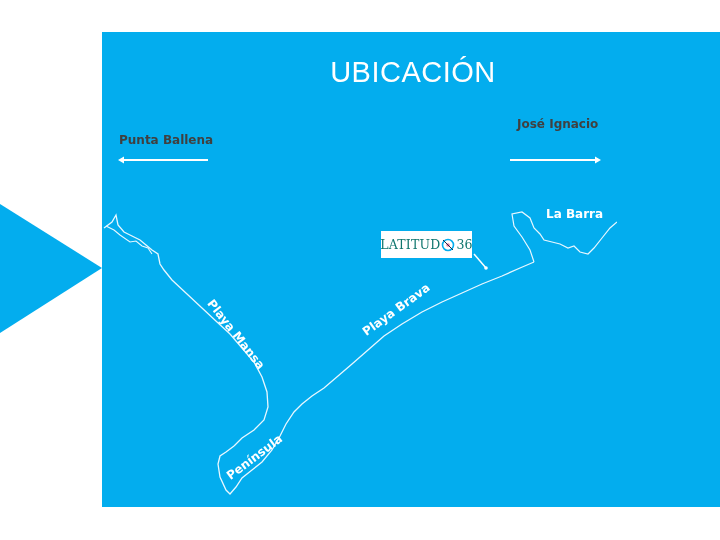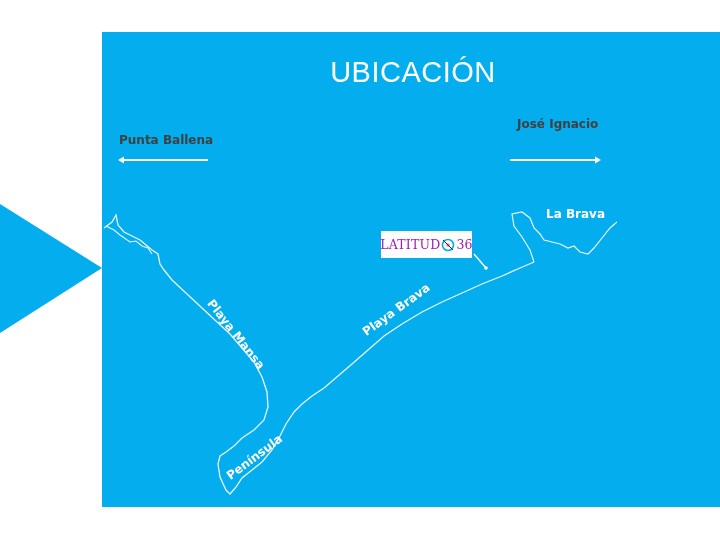--- a/index.html
+++ b/index.html
@@ -7,21 +7,21 @@
            font-family:"DejaVu Sans", sans-serif; }
     .tri { position:absolute; top:0; left:0; }
     .panel { position:absolute; left:102px; top:32px; width:605px; height:475px; background:#03adee;padding-left:17px; }
     .title { position:absolute; left:0; width:100%; top:24px; text-align:center; color:#fff;
              font-family:"Liberation Sans", sans-serif; font-size:29px; letter-spacing:0.5px; }
     .dir { position:absolute; color:#404040; font-weight:bold; font-size:12px; }
     .map-svg { position:absolute; left:0; top:0; }
     .label { position:absolute; color:#fff; font-weight:bold; font-size:12px; white-space:nowrap; transform-origin:left center; }
     .logo { position:absolute; left:279px; top:199px; width:91px; height:27px; background:#fff;
             display:flex; align-items:center; justify-content:center;
-            font-family:"DejaVu Serif", serif; font-size:12.5px; color:#a21caf; letter-spacing:0.2px; }
+            font-family:"DejaVu Serif", serif; font-size:12.5px; color:#0f766e; letter-spacing:0.2px; }
     .logo .glyph { display:inline-block; width:14px; height:14px; margin:0 1px; position:relative; }
   </style>
 </head>
 <body>
 
 <svg class="tri" width="720" height="540">
   <polygon points="0,204 102,268 0,333" fill="#03adee"></polygon>
   <polygon points="720,206 618,268 720,331" fill="#03adee"></polygon>
 </svg>
 
@@ -47,21 +47,21 @@
     <path d="M4,194 L12,198 L18,203 L28,210 L34,209 L40,214 L46,216 L50,222" fill="none" stroke="#e8f7ff" stroke-width="1.1"></path>
 
     <path d="M132,414 L124,420 L118,424 L116,432 L118,445 L124,458 L128,462 L134,455 L140,446 L150,438 L160,430 L170,418 L178,404 L184,392 L192,380 L200,372 L210,364 L222,356 L236,344 L250,332 L266,318 L282,304 L300,292 L320,280 L340,270 L360,261 L380,252 L400,244 L418,236 L432,230" fill="none" stroke="#e8f7ff" stroke-width="1.3"></path>
 
     <path d="M432,230 L428,218 L420,205 L412,194 L410,182 L420,180 L428,186 L432,196 L438,202 L442,208 L450,210 L458,212 L466,216 L472,214 L478,220 L486,222 L492,216 L500,206 L508,196 L515,190" fill="none" stroke="#e8f7ff" stroke-width="1.2"></path>
 
     <line x1="372" y1="222" x2="384" y2="236" stroke="#fff" stroke-width="1.5"></line>
     <circle cx="384" cy="236" r="1.8" fill="#fff"></circle>
   </svg>
 
-  <div class="label" style="left:444px; top:175px;">La Brava</div>
+  <div class="label" style="left:444px; top:175px;">La Barra</div>
   <div class="label" style="left:108px; top:262px; transform:rotate(52deg);">Playa Mansa</div>
   <div class="label" style="left:262px; top:294px; transform:rotate(-36deg);">Playa Brava</div>
   <div class="label" style="left:126px; top:438px; transform:rotate(-37deg);">Península</div>
 
   <div class="logo">
     <span>LATITUD</span>
     <span class="glyph">
       <svg width="14" height="14" viewBox="0 0 14 14">
         <circle cx="7" cy="7" r="5.5" fill="none" stroke="#03adee" stroke-width="1.6"></circle>
         <circle cx="7" cy="7" r="1.8" fill="#f07aa0"></circle>

